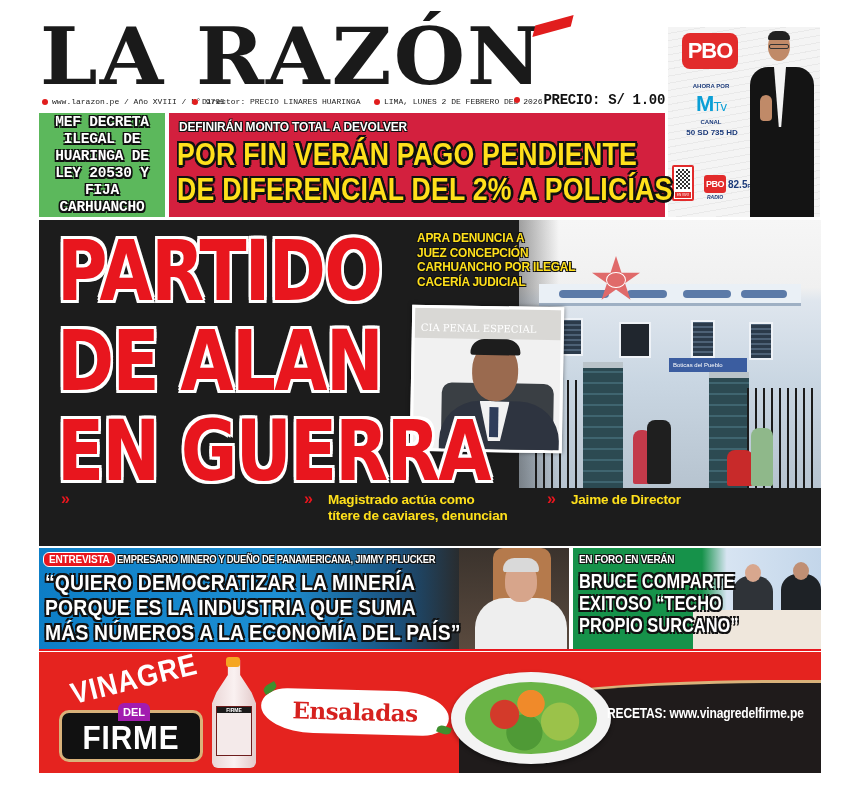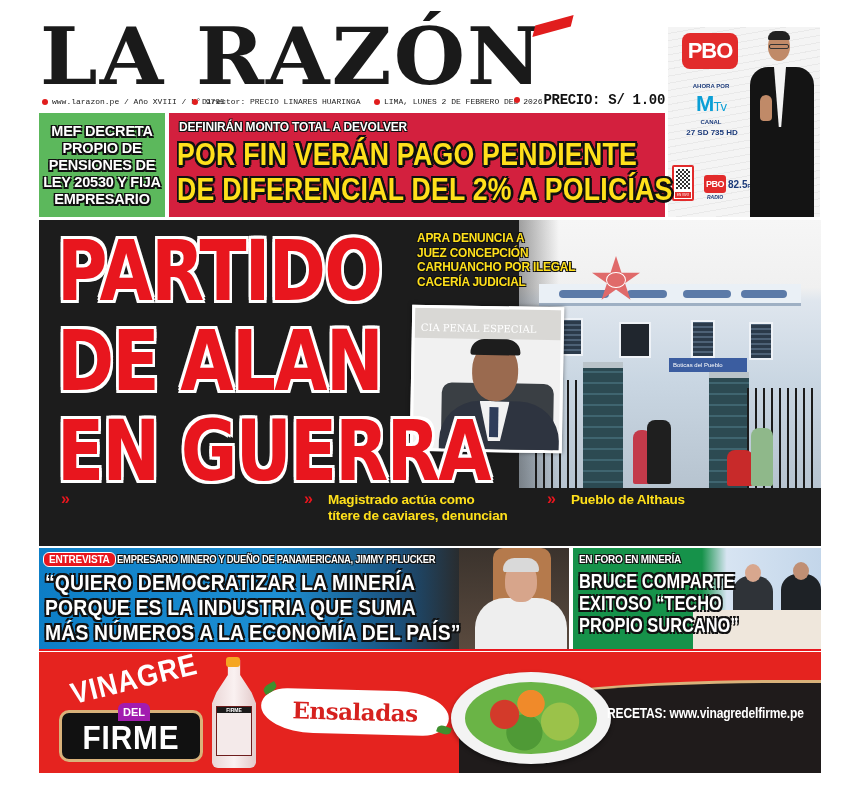--- a/index.html
+++ b/index.html
@@ -55,21 +55,21 @@
   .pbo-man .body { position: absolute; left: 2px; top: 40px; width: 64px; height: 150px; background: #141414; border-radius: 18px 18px 0 0; }
   .pbo-man .shirt { position: absolute; left: 26px; top: 40px; width: 12px; height: 60px; background: #f3f3f3; clip-path: polygon(0 0,100% 0,60% 100%,40% 100%); }
   .pbo-man .thumb { position: absolute; left: 12px; top: 68px; width: 12px; height: 26px; background: #c08a68; border-radius: 6px 6px 4px 4px; }
 
   
   .mef-box {
     left: 39px; top: 113px; width: 126px; height: 104px; background: #5cb85c;
     display: flex; align-items: center; justify-content: center; text-align: center;
   }
   .mef-text {
-    font-family: Liberation Sans, sans-serif; font-weight: 900; font-size: 14.5px; line-height: 17px;
+    font-family: Liberation Mono, monospace; font-weight: 900; font-size: 14.5px; line-height: 17px;
     color: #fff; letter-spacing: -0.2px;
     text-shadow: -1.5px -1.5px 0 #111, 1.5px -1.5px 0 #111, -1.5px 1.5px 0 #111, 1.5px 1.5px 0 #111, 0 2px 0 #111;
   }
   .policias-box {
     left: 169px; top: 113px; width: 496px; height: 104px; background: #d3203e;
   }
   .policias-kicker {
     position: absolute; left: 10px; top: 6px; font-weight: 900; font-size: 13px; color: #fff; letter-spacing: -0.2px;
     text-shadow: -1px -1px 0 #111, 1px -1px 0 #111, -1px 1px 0 #111, 1px 1px 0 #111;
     transform: scaleX(0.92); transform-origin: left;
@@ -208,21 +208,21 @@
   <span class="price">PRECIO: S/ 1.00</span>
 </div>
 
 <div class="abs pbo-ad">
   <div class="pbo-logo">PBO</div>
   <div class="pbo-ahora">AHORA POR</div>
   <div class="pbo-mtv">
     <span>M</span><small>Tv</small>
   </div>
   <div class="pbo-canal">CANAL</div>
-  <div class="pbo-channels">27 SD  735 HD</div>
+  <div class="pbo-channels">50 SD  735 HD</div>
   <div class="pbo-qr">
     <div class="pbo-qr-label">EN VIVO</div>
   </div>
   <div class="pbo-radio-logo">PBO</div>
   <div class="pbo-radio-sub">RADIO</div>
   <div class="pbo-freq">
     <span>82.5</span><small>FM</small>
   </div>
   <div class="pbo-man">
     <div class="body"></div>
@@ -230,24 +230,24 @@
       <div class="head"></div>
       <div class="hair"></div>
       <div class="glasses"></div>
       <div class="thumb"></div>
   </div>
 </div>
 
 <div class="abs mef-box">
   <div class="mef-text">
     <div>MEF DECRETA</div>
-    <div>PROPIO DE</div>
-    <div>PENSIONES DE</div>
+    <div>ILEGAL DE</div>
+    <div>HUARINGA DE</div>
     <div>LEY 20530 Y FIJA</div>
-    <div>EMPRESARIO</div>
+    <div>CARHUANCHO</div>
   </div>
 </div>
 
 <div class="abs policias-box">
   <div class="policias-kicker">DEFINIRÁN MONTO TOTAL A DEVOLVER</div>
   <div class="policias-headline">
     <div>POR FIN VERÁN PAGO PENDIENTE</div>
     <div>DE DIFERENCIAL DEL 2% A POLICÍAS</div>
   </div>
 </div>
@@ -307,21 +307,21 @@
     <div class="bullet" style="left:265px">
       <span class="chev">»</span>
       <div class="bullet-text">
         <div>Magistrado actúa como</div>
         <div>títere de caviares, denuncian</div>
       </div>
     </div>
     <div class="bullet" style="left:508px">
       <span class="chev">»</span>
       <div class="bullet-text">
-        <div>Pueblo de Althaus</div>
+        <div>Jaime de Director</div>
       </div>
     </div>
   </div>
 </div>
 
 <div class="abs interview">
   <div class="interview-photo">
     <div class="chair-back"></div>
       <div class="pf-body"></div>
       <div class="pf-head"></div>
@@ -333,21 +333,21 @@
     <div>“QUIERO DEMOCRATIZAR LA MINERÍA</div>
     <div>PORQUE ES LA INDUSTRIA QUE SUMA</div>
     <div>MÁS NÚMEROS A LA ECONOMÍA DEL PAÍS”</div>
   </div>
 </div>
 
 <div class="abs foro">
   <div class="foro-man1"></div>
   <div class="foro-man2"></div>
   <div class="foro-photo-table"></div>
-  <span class="foro-kicker">EN FORO EN MINERÍA</span>
+  <span class="foro-kicker">EN FORO EN VERÁN</span>
   <div class="foro-headline">
     <div>BRUCE COMPARTE</div>
     <div>EXITOSO “TECHO</div>
     <div>PROPIO SURCANO”</div>
   </div>
 </div>
 
 <div class="abs red-rule"></div>
 
 <div class="abs vinagre-ad">

